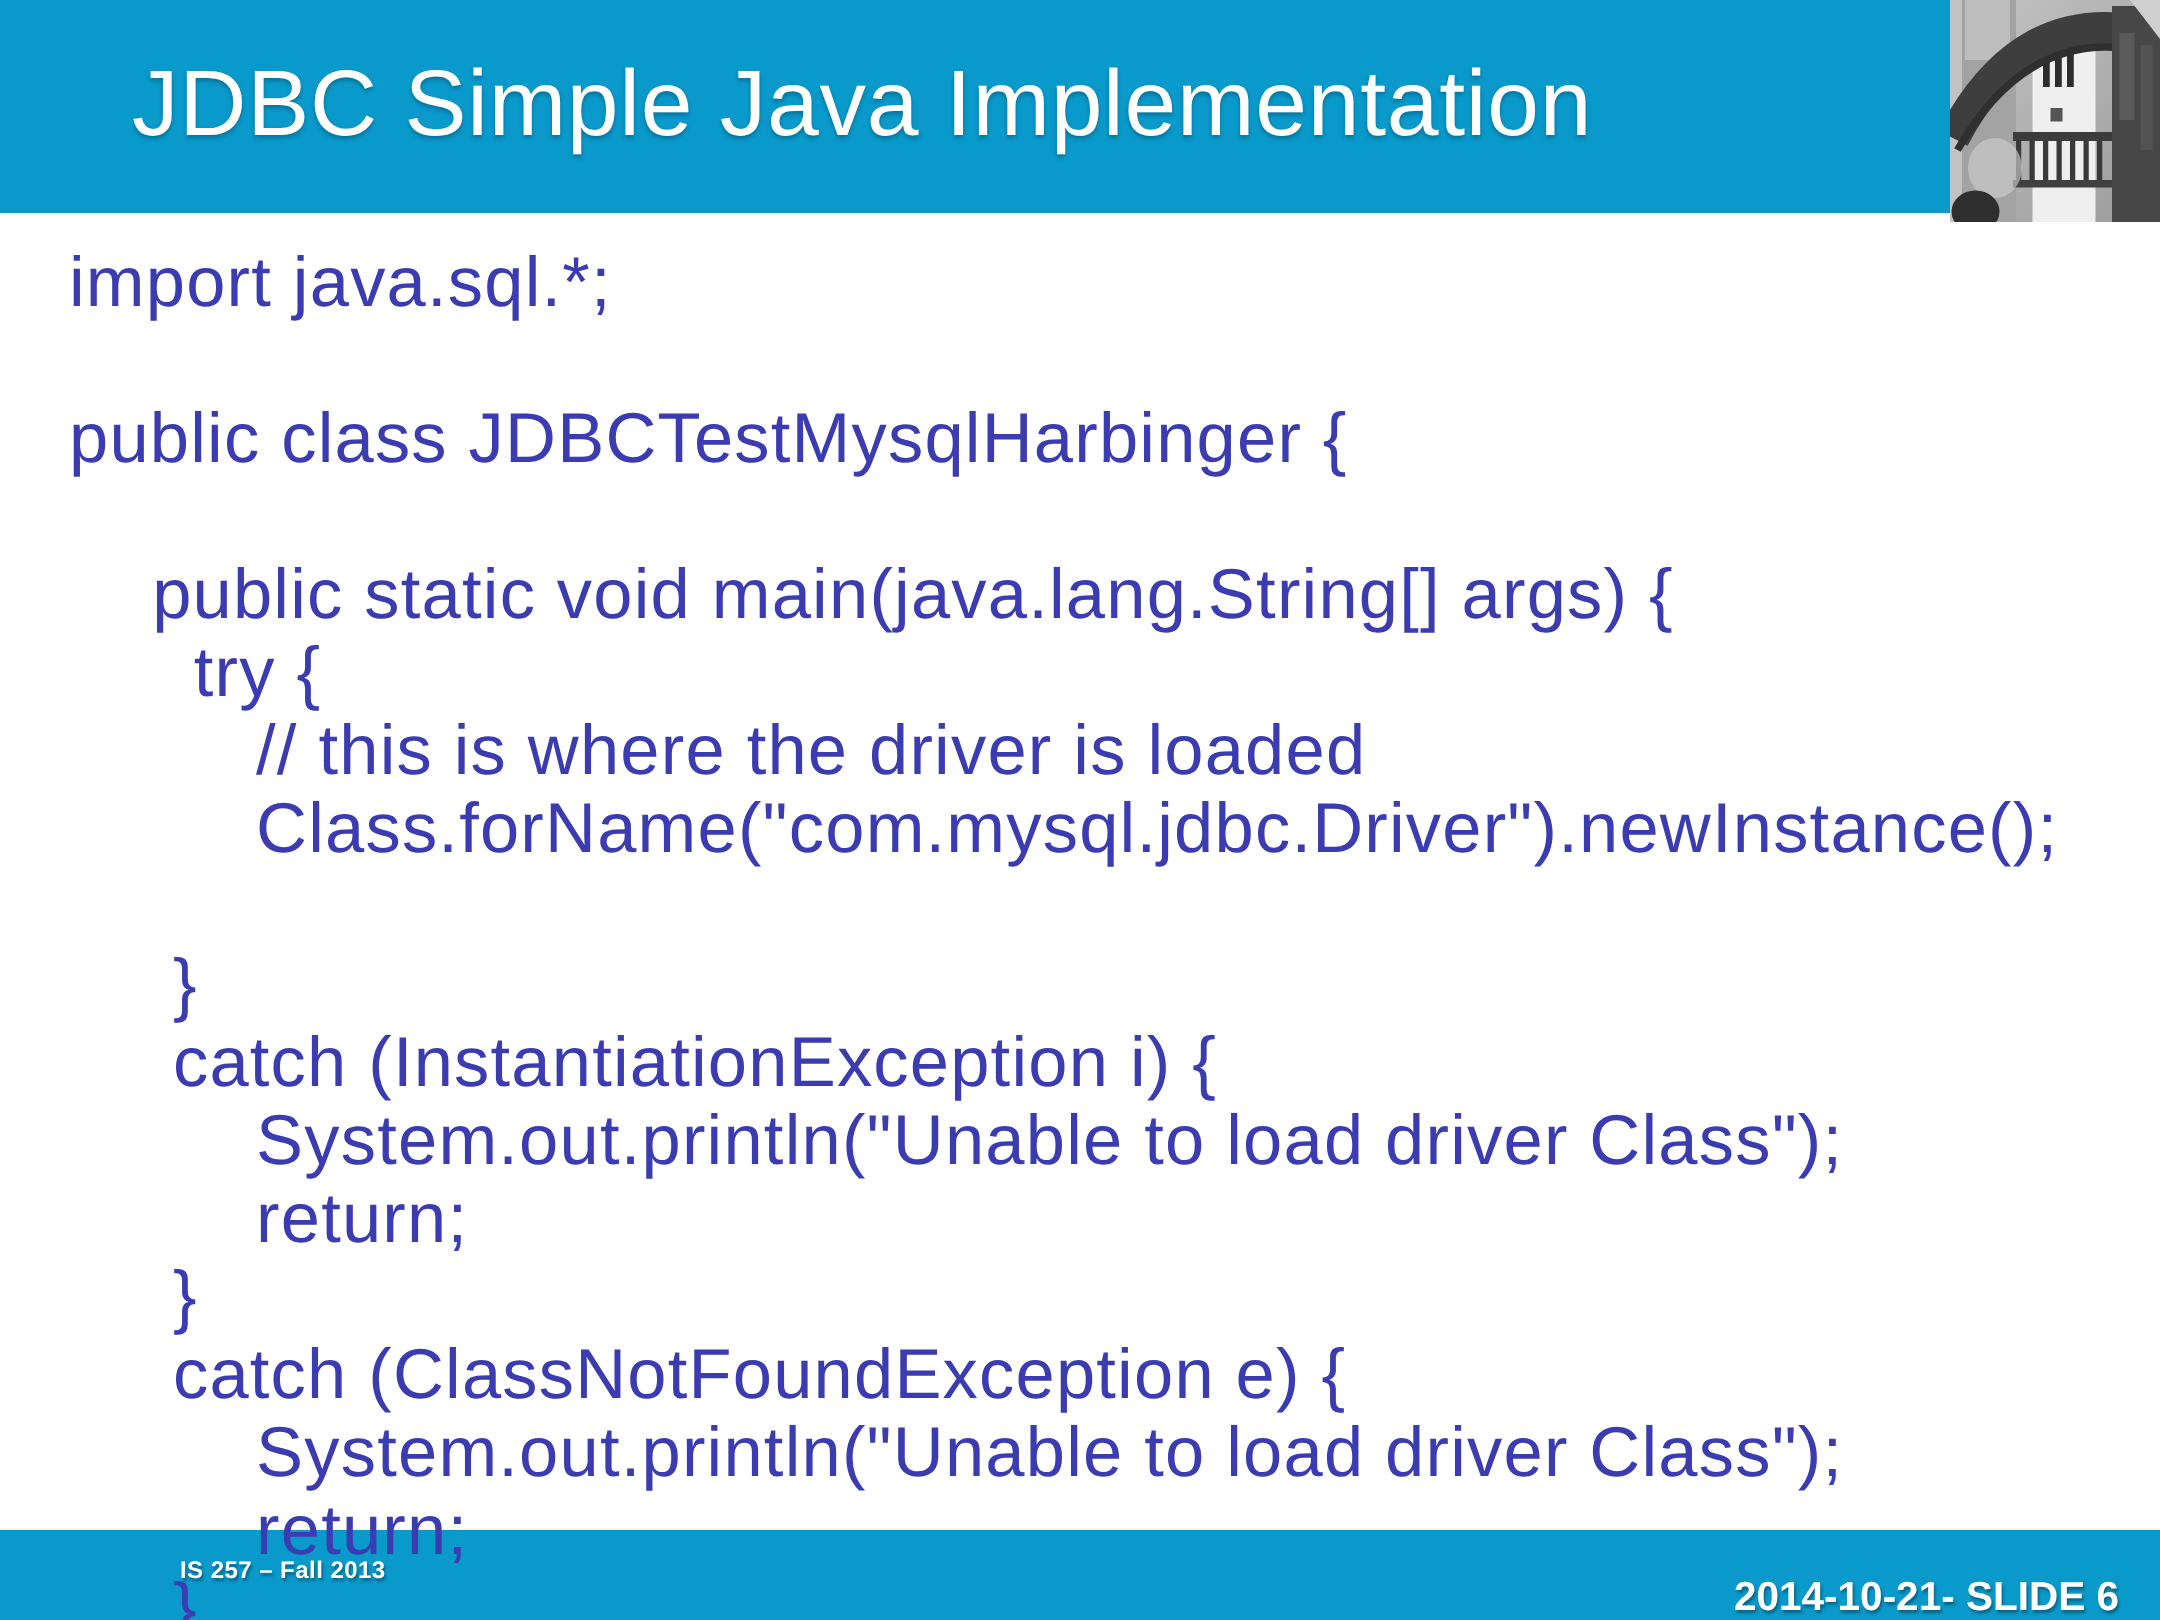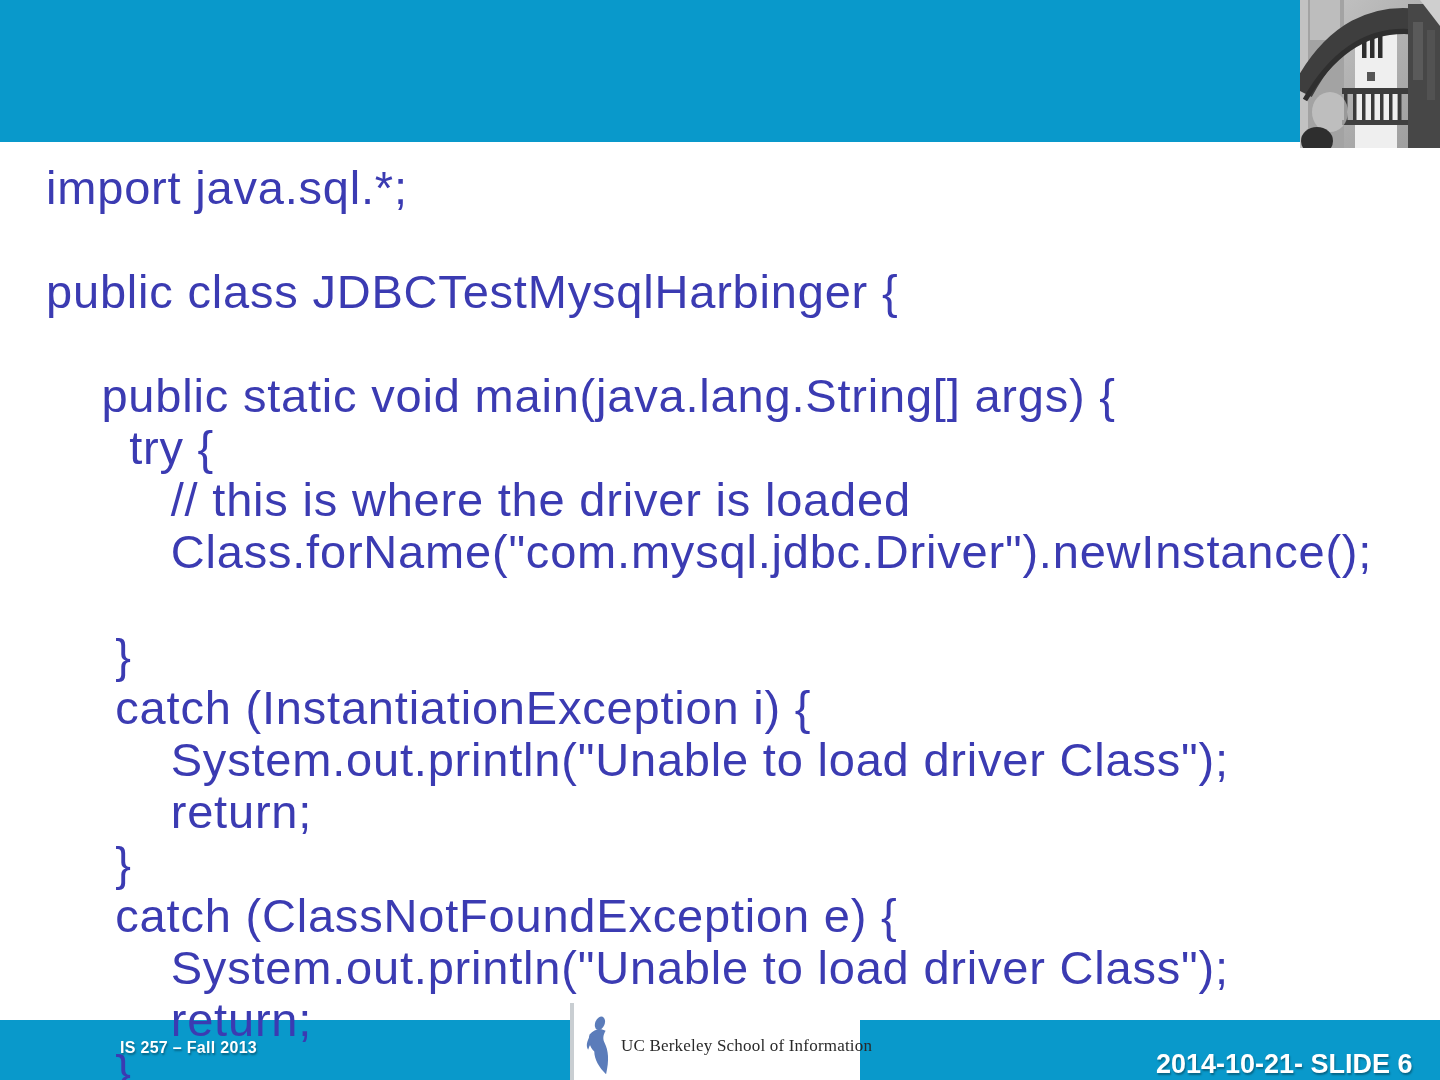--- a/index.html
+++ b/index.html
@@ -52,20 +52,21 @@
     font-family:"Liberation Serif",serif;font-size:17px;color:#2a2a2a;
     white-space:nowrap;letter-spacing:.2px;
   }
 </style>
 </head>
 <body>
 
 <div class="slide">
 
   <div class="header-bar"></div>
+  <div class="slide-title">JDBC Simple Java Implementation</div>
 
   <svg class="building-photo" viewBox="0 0 140 148" preserveAspectRatio="none" aria-hidden="true">
     <defs>
       <linearGradient id="wallg" x1="0" y1="0" x2="1" y2="1">
         <stop offset="0" stop-color="#c6c6c6"></stop>
           <stop offset="1" stop-color="#9a9a9a"></stop>
       </linearGradient>
     </defs>
     <rect x="0" y="0" width="140" height="148" fill="url(#wallg)"></rect>
     <rect x="0" y="0" width="8" height="148" fill="#c2c2c2"></rect>
@@ -117,23 +118,14 @@
      }
      catch (ClassNotFoundException e) {
          System.out.println("Unable to load driver Class");
          return;
      }</pre>
 
   <div class="footer-bar"></div>
   <div class="footer-course">IS 257 – Fall 2013</div>
   <div class="footer-slideinfo">2014-10-21- SLIDE 6</div>
 
-  <div class="logo-box">
-    <svg class="logo-figure" viewBox="0 0 36 64" aria-hidden="true">
-      <ellipse cx="19" cy="9" rx="5" ry="7.5" fill="var(--figure)" transform="rotate(22 19 9)"></ellipse>
-      <path d="M8 21 C13 15 20 14 25 17 C22 22 22 26 24 30 C28 38 29 48 25.5 63
-               C18 56 13 47 13 39 C8 34 6 27 8 21 Z" fill="var(--figure)"></path>
-      <path d="M9 22 C5 28 4 33 6.5 37 C8 32 11 27 14 24 Z" fill="var(--figure)"></path>
-    </svg>
-    <div class="logo-text">UC Berkeley School of Information</div>
-  </div>
 
 </div>
 
 </body></html>

